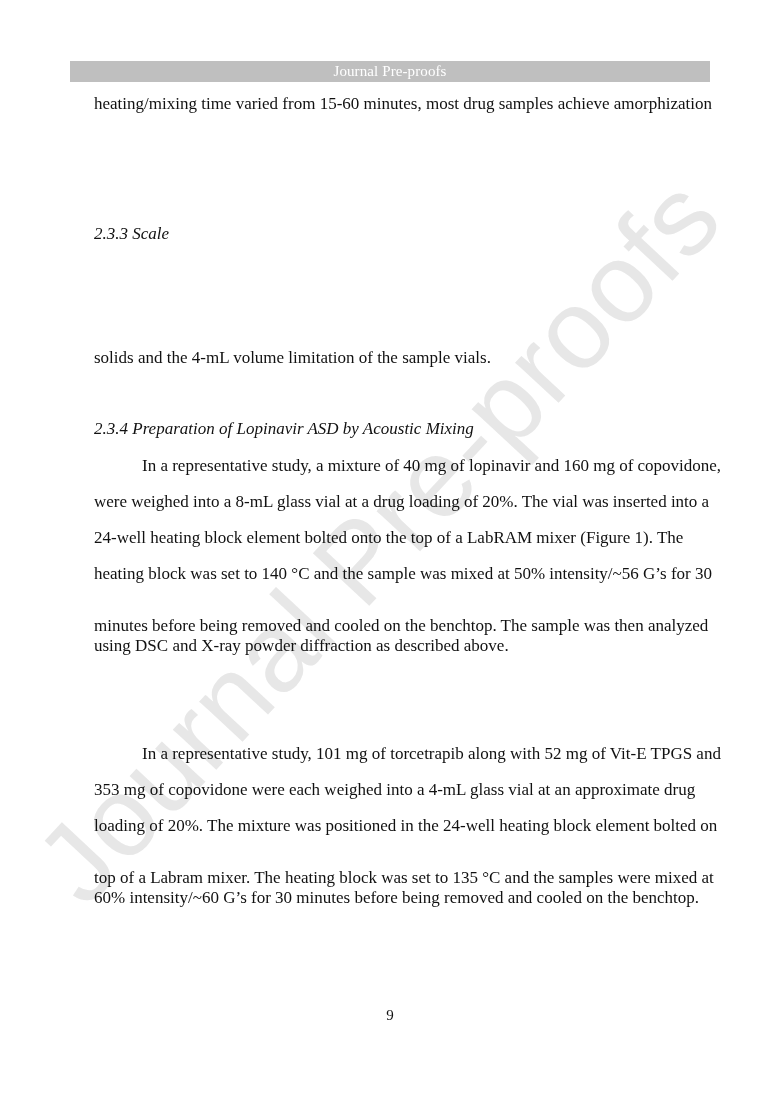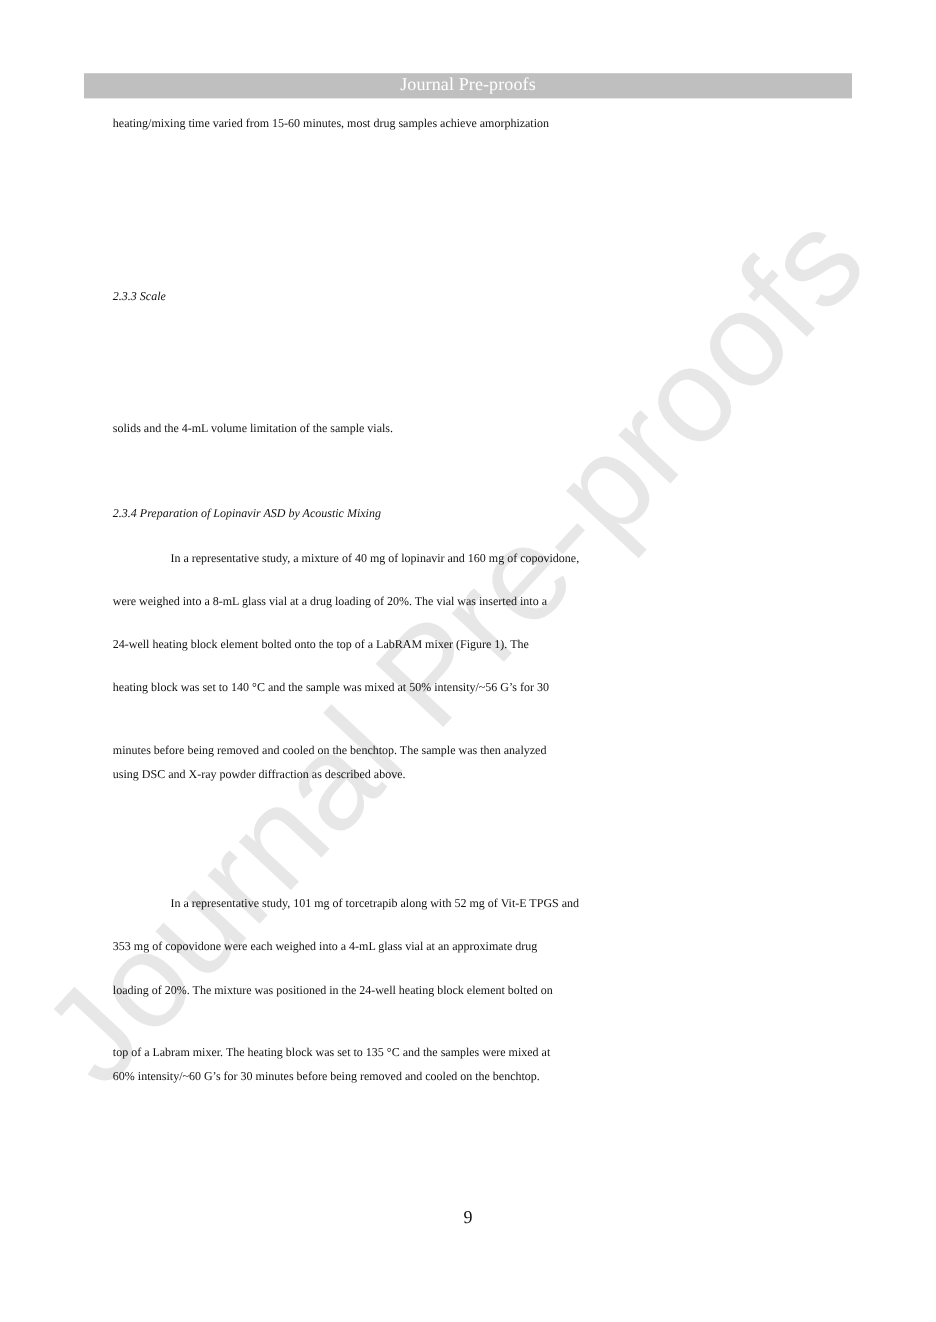--- a/index.html
+++ b/index.html
@@ -13,21 +13,21 @@
     .header-bar {
       position: absolute; left: 70px; top: 61px; width: 640px; height: 21px;
       background: #bfbfbf;
       display: flex; align-items: center; justify-content: center;
     }
     .header-text {
       color: #ffffff; font-size: 15px; line-height: 21px; letter-spacing: 0.1px;
     }
     .line {
       position: absolute; left: 94px; white-space: nowrap;
-      font-size: 10px; line-height: 20px; height: 20px;
+      font-size: 17px; line-height: 20px; height: 20px;
       z-index: 2;
     }
     .indent { left: 142px; }
     .heading { font-style: italic; }
     .page-number {
       position: absolute; left: 0; width: 780px; text-align: center;
       font-size: 15px; line-height: 20px; top: 1005px;
     }
     .watermark {
       position: absolute; left: 378px; top: 540px;
@@ -44,21 +44,21 @@
 <div class="page">
 
   <div class="header-bar">
     <span class="header-text">Journal Pre-proofs</span>
   </div>
 
   <div class="watermark">Journal Pre-proofs</div>
 
   <div class="line" style="top:94px">heating/mixing time varied from 15-60 minutes, most drug samples achieve amorphization</div>
 
-  <div class="line heading" style="top:238px">2.3.3 Scale</div>
+  <div class="line heading" style="top:224px">2.3.3 Scale</div>
   <div class="line" style="top:348px">solids and the 4-mL volume limitation of the sample vials.</div>
 
   <div class="line heading" style="top:419px">2.3.4  Preparation of Lopinavir ASD by Acoustic Mixing</div>
   <div class="line indent" style="top:456px">In a representative study, a mixture of 40 mg of lopinavir and 160 mg of copovidone,</div>
   <div class="line" style="top:492px">were weighed into a 8-mL glass vial at a drug loading of 20%.  The vial was inserted into a</div>
   <div class="line" style="top:528px">24-well heating block element bolted onto the top of a LabRAM mixer (Figure 1).  The</div>
   <div class="line" style="top:564px">heating block was set to 140 °C and the sample was mixed at 50% intensity/~56 G’s for 30</div>
   <div class="line" style="top:616px">minutes before being removed and cooled on the benchtop.  The sample was then analyzed</div>
   <div class="line" style="top:636px">using DSC and X-ray powder diffraction as described above.</div>
 

